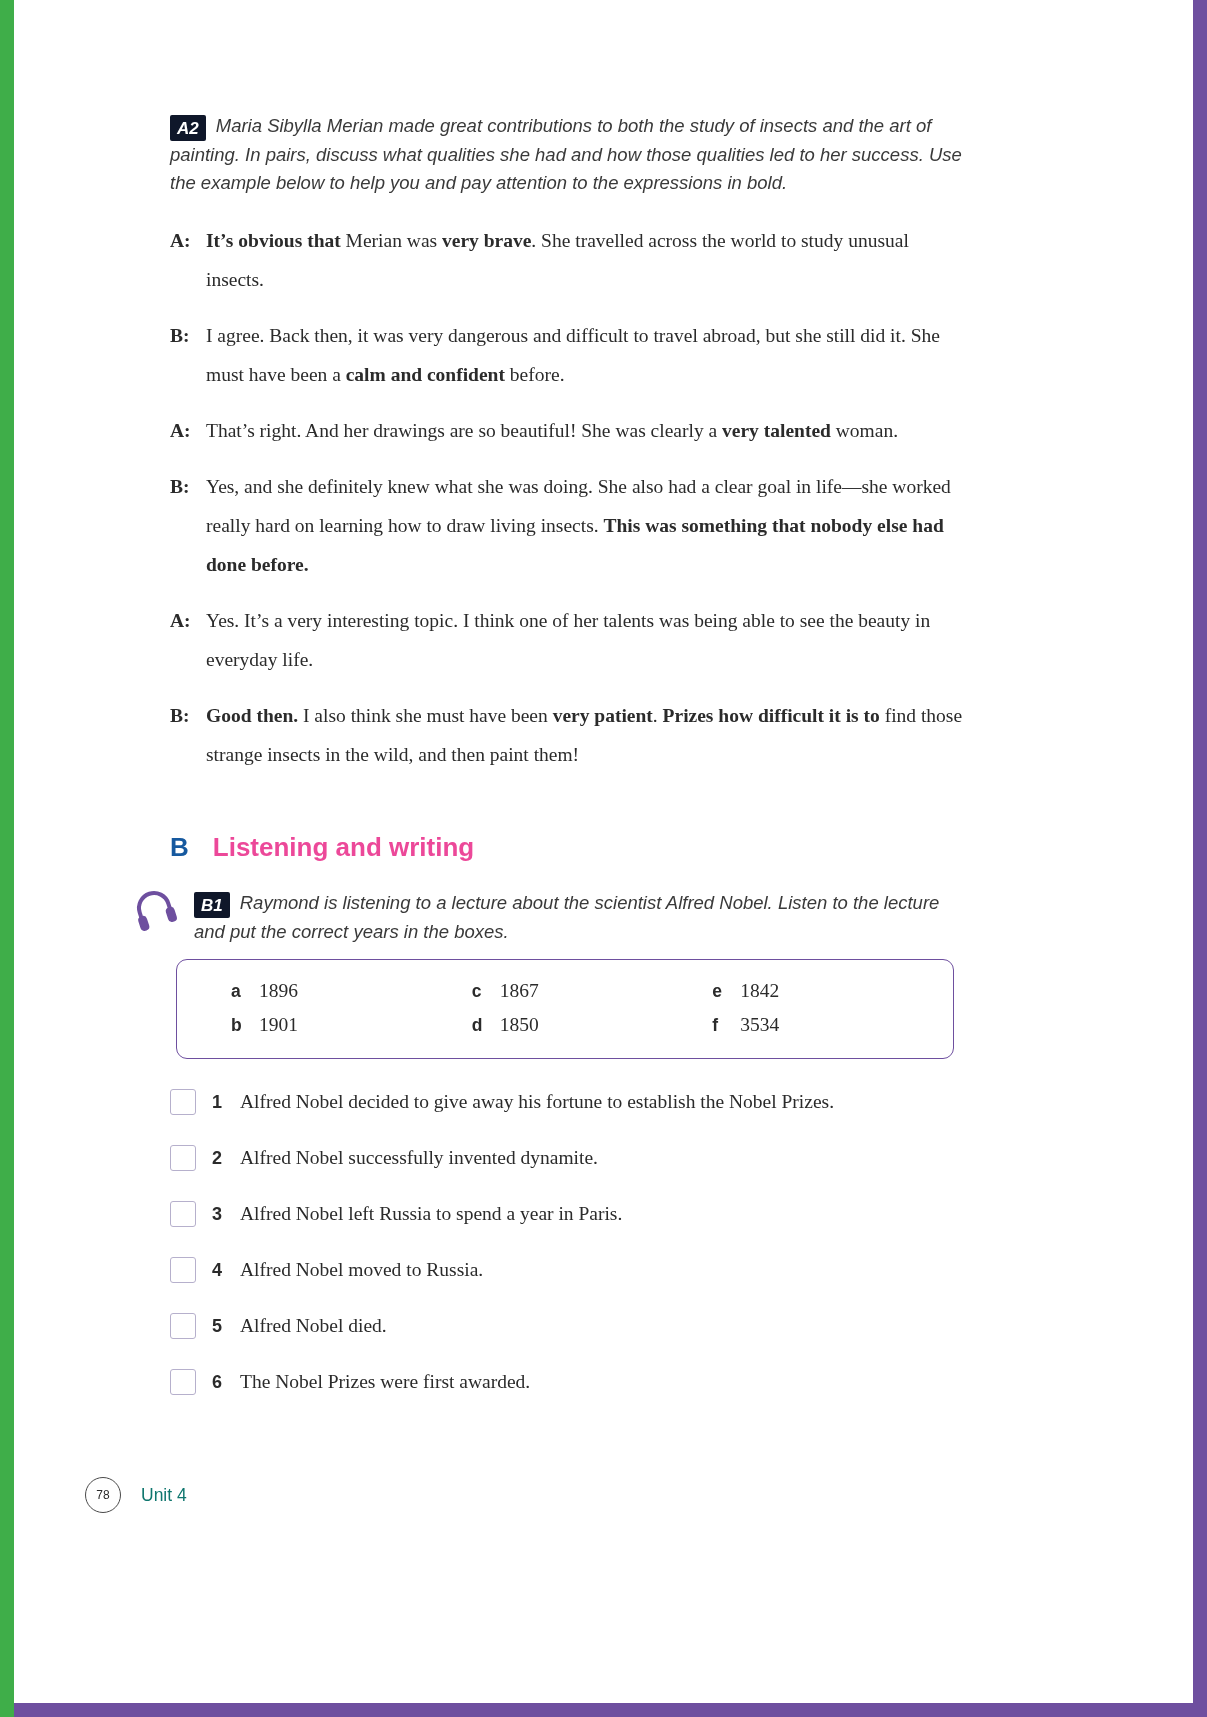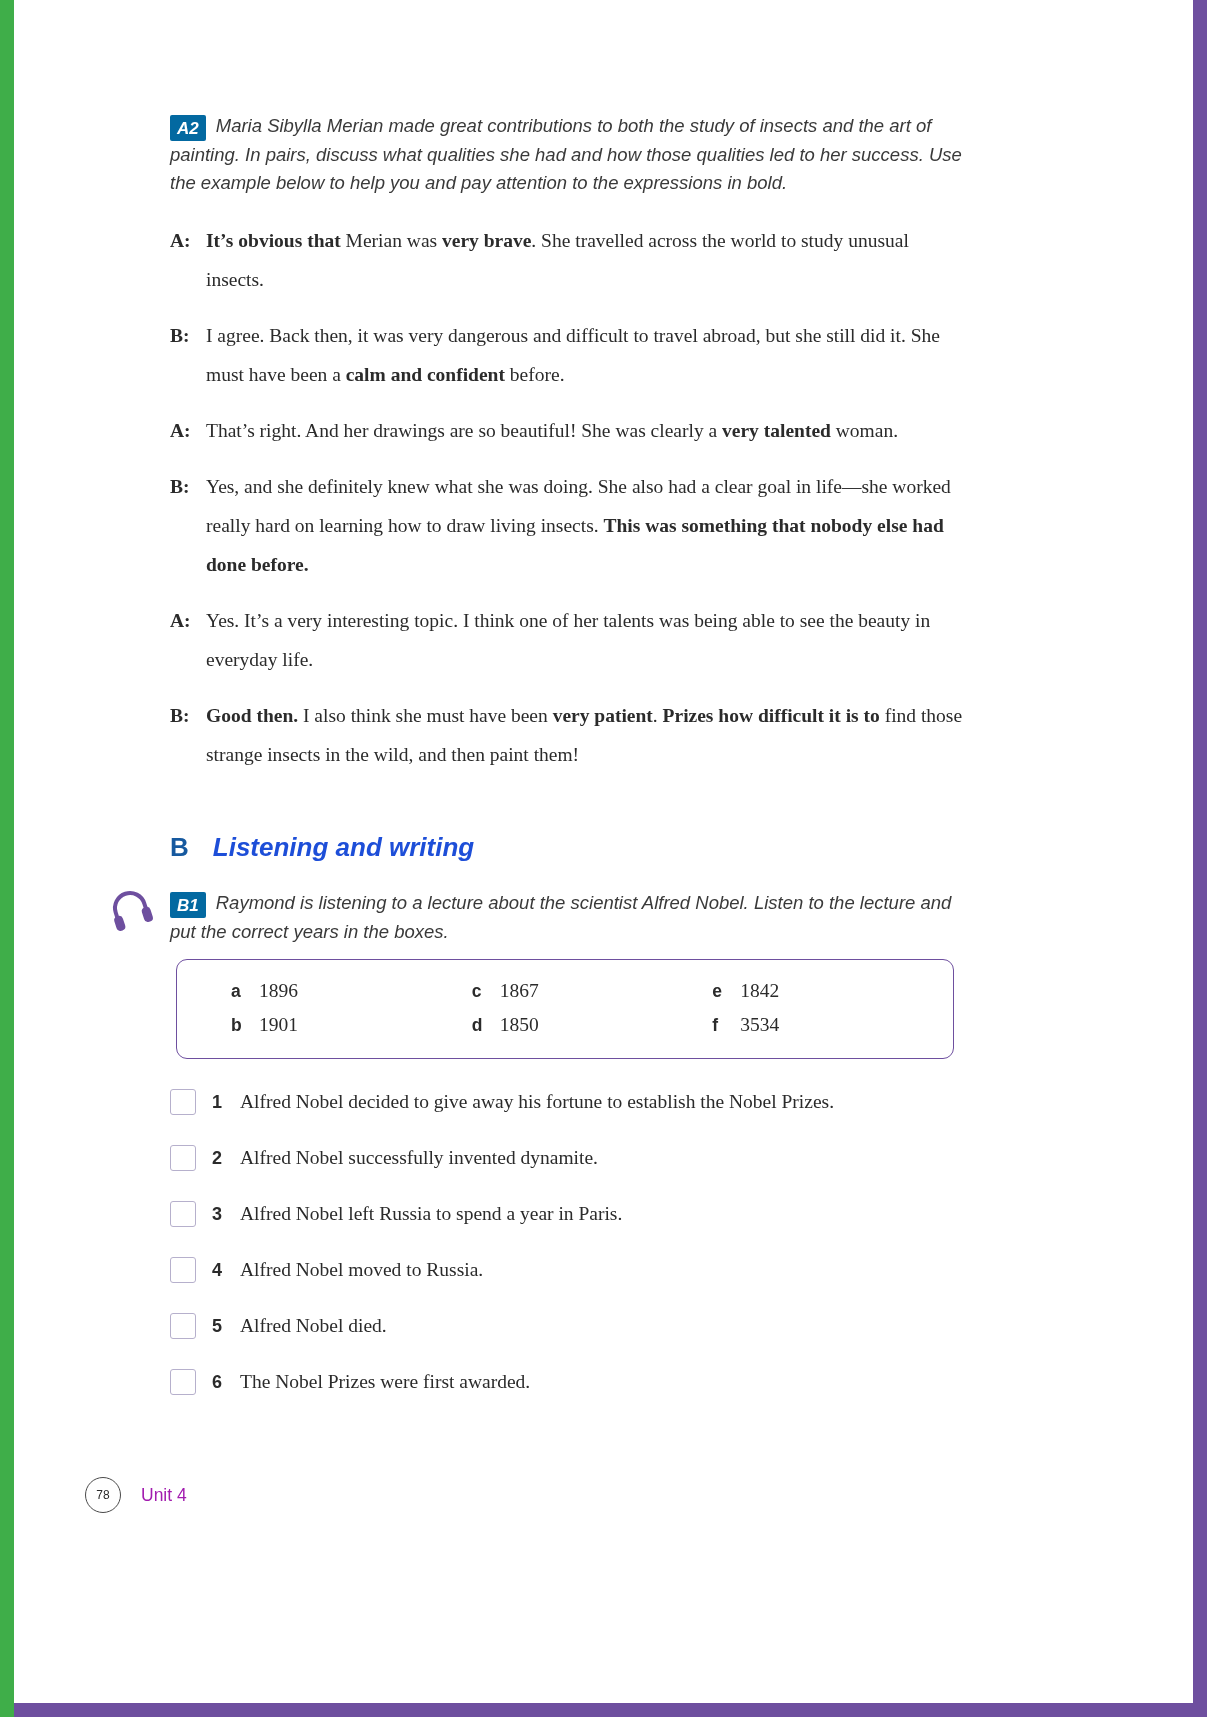--- a/index.html
+++ b/index.html
@@ -15,21 +15,21 @@
   }
   
   .edge-left   { position: absolute; left: 0; top: 0; width: 14px; height: 100%; background: #3fae49; z-index: 5; }
   .edge-right  { position: absolute; right: 0; top: 0; width: 14px; height: 100%; background: #6e4f9f; z-index: 4; }
   .edge-bottom { position: absolute; left: 14px; right: 0; bottom: 0; height: 14px; background: #6e4f9f; z-index: 3; }
 
   .content { position: absolute; left: 170px; top: 112px; width: 798px; }
 
   .badge {
     display: inline-block;
-    background: #0369a1;
+    background: #0f172a;
     color: #ffffff;
     font-family: "Liberation Sans", sans-serif;
     font-weight: bold;
     font-size: 17px;
     line-height: 1;
     padding: 5px 7px 4px 7px;
     border-radius: 2px;
     margin-right: 10px;
     vertical-align: -2px;
   }
@@ -58,23 +58,23 @@
   .utterance .bold { font-weight: bold; }
 
   .section-heading {
     margin-top: 58px;
     margin-bottom: 26px;
     font-family: "Liberation Sans", sans-serif;
     font-weight: bold;
     font-size: 26px;
   }
   .section-letter { color: #16599f; margin-right: 24px; }
-  .section-title  { color: #1d4ed8; font-style: italic; }
-
-  .b1-block { position: relative; }
+  .section-title  { color: #ec4899; }
+
+  .b1-block { position: relative; margin-left: 24px; }
   .headphones-icon {
     position: absolute;
     left: -62px;
     top: -2px;
   }
 
   .years-box {
     margin-top: 14px;
     margin-left: 6px;
     width: 778px;
@@ -134,21 +134,21 @@
     height: 36px;
     border: 1.5px solid #4a4a4a;
     border-radius: 50%;
     display: flex;
     align-items: center;
     justify-content: center;
     font-size: 12px;
     color: #2b2b2b;
     margin-right: 20px;
   }
-  .unit-label { font-size: 17.5px; color: #a21caf; }
+  .unit-label { font-size: 17.5px; color: #0f766e; }
 </style>
 </head>
 <body>
 
 <div class="page">
   <div class="edge-left"></div>
   <div class="edge-right"></div>
   <div class="edge-bottom"></div>
 
   <div class="content">

